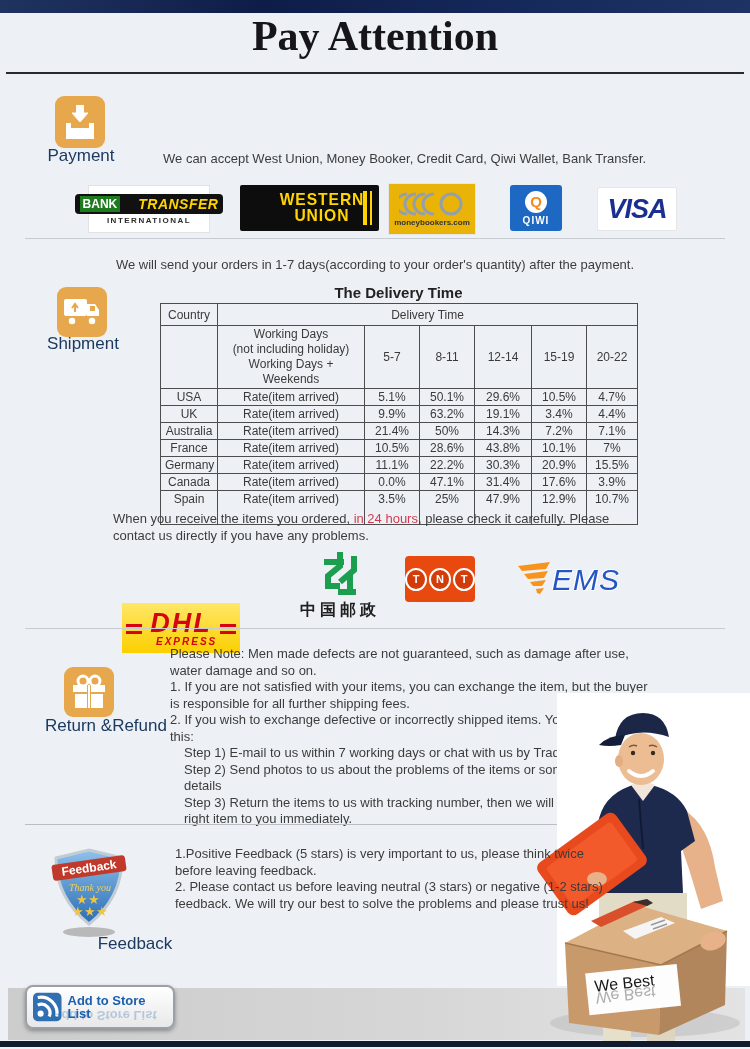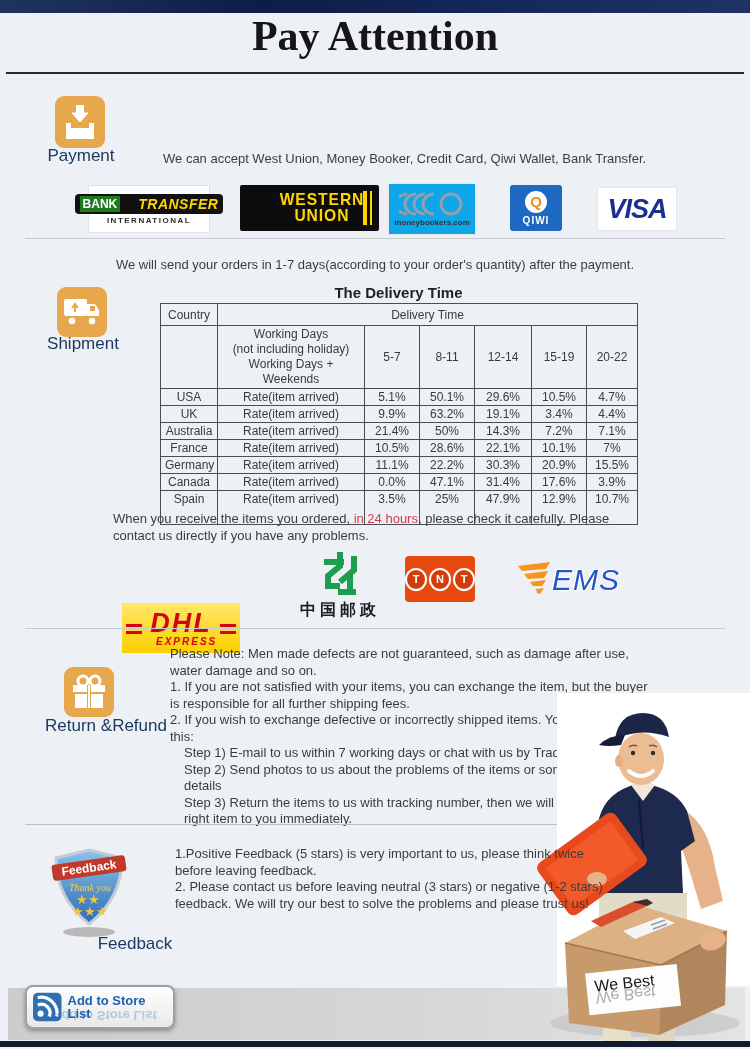--- a/index.html
+++ b/index.html
@@ -31,21 +31,21 @@
   .bank-logo{width:120px;height:46px;background:#fff;flex-direction:column;border:1px solid #e2e2e2;}
   .bank-top{background:#111;border-radius:4px;padding:2px 5px;display:flex;align-items:center;gap:18px;}
   .bank-word1{background:#1f7a1f;color:#fff;font-weight:700;font-size:12px;padding:1px 3px;}
   .bank-word2{color:#ffd400;font-weight:700;font-style:italic;font-size:14px;letter-spacing:.5px;}
   .bank-sub{font-size:8px;font-weight:700;color:#2b2b2b;letter-spacing:1.5px;margin-top:2px;}
   .wu-logo{width:115px;height:46px;background:#0d0d0d;border-radius:2px;flex-direction:column;position:relative;}
   .wu-line{color:#ffd400;font-weight:700;font-size:17px;line-height:16px;letter-spacing:1px;transform:scaleX(.92);}
   .wu-bars{position:absolute;right:7px;top:6px;bottom:6px;display:flex;gap:3px;}
   .wu-bars i{display:block;background:#ffd400;width:4px;height:100%;}
   .wu-bars i:last-child{width:2px;}
-  .mb-logo{width:86px;height:50px;background:#0ea5e9;flex-direction:column;border:1px solid #e6e6e6;}
+  .mb-logo{width:86px;height:50px;background:#eab308;flex-direction:column;border:1px solid #e6e6e6;}
   .mb-text{font-size:8px;font-weight:700;color:#333;margin-top:1px;}
   .qiwi-logo{width:52px;height:46px;background:#1d68c2;border-radius:3px;flex-direction:column;}
   .qiwi-q{width:22px;height:22px;border-radius:50%;background:#fff;color:#f28a1e;font-weight:700;
           font-size:15px;display:flex;align-items:center;justify-content:center;}
   .qiwi-text{color:#fff;font-weight:700;font-size:10px;letter-spacing:1px;margin-top:2px;}
   .visa-logo{width:78px;height:42px;background:#fff;border:1px solid #e6e6e6;border-radius:2px;}
   .visa-text{color:#1a2f8f;font-weight:700;font-style:italic;font-size:27px;letter-spacing:-1px;transform:scaleY(1.05);}
 
   
   table.delivery{border-collapse:collapse;table-layout:fixed;width:477px;background:transparent;}
@@ -214,21 +214,21 @@
       <td>50%</td>
       <td>14.3%</td>
       <td>7.2%</td>
       <td>7.1%</td>
     </tr>
     <tr style="height:17px">
       <td class="country-cell">France</td>
       <td>Rate(item arrived)</td>
       <td>10.5%</td>
       <td>28.6%</td>
-      <td>22.1%</td>
+      <td>43.8%</td>
       <td>10.1%</td>
       <td>7%</td>
     </tr>
     <tr style="height:17px">
       <td class="country-cell">Germany</td>
       <td>Rate(item arrived)</td>
       <td>11.1%</td>
       <td>22.2%</td>
       <td>30.3%</td>
       <td>20.9%</td>

